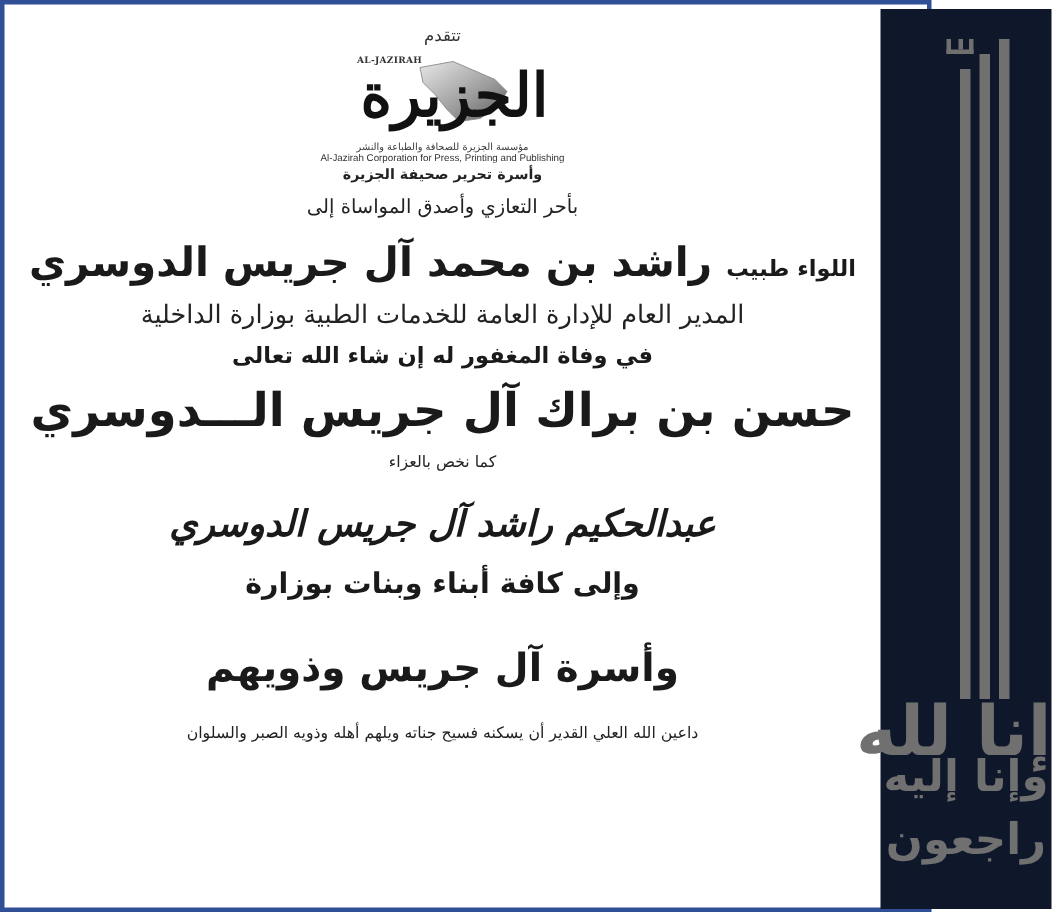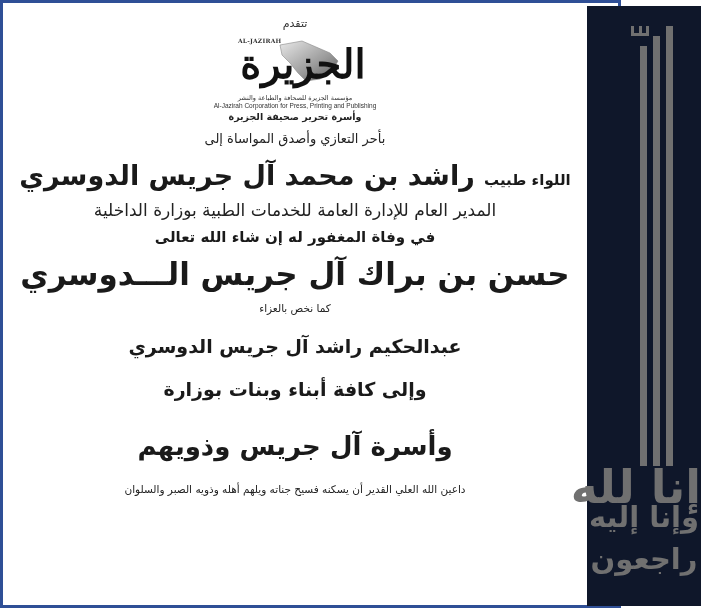--- a/index.html
+++ b/index.html
@@ -59,21 +59,21 @@
 
     .line { position: absolute; left: 0; width: 100%; white-space: nowrap; }
 
     .l-condolences { top: 128px; font-size: 13px; color: #222; }
     .l-recipient { top: 157px; font-size: 27px; font-weight: bold; letter-spacing: -0.5px; }
     .l-recipient .title { font-size: 15px; font-weight: bold; }
     .l-position { top: 197px; font-size: 17px; color: #222; }
     .l-death { top: 225px; font-size: 15px; font-weight: bold; }
     .l-deceased { top: 253px; font-size: 31px; font-weight: bold; letter-spacing: -0.5px; }
     .l-also { top: 299px; font-size: 10.5px; color: #222; }
-    .l-second { top: 332px; font-size: 19px; font-weight: bold; }
+    .l-second { top: 332px; font-size: 24px; font-weight: bold; font-style: italic; }
     .l-family1 { top: 375px; font-size: 19px; font-weight: bold; }
     .l-family2 { top: 428px; font-size: 26px; font-weight: bold; }
     .l-prayer { top: 480px; font-size: 10.5px; color: #222; }
 
     .side {
       position: absolute; left: 584px; top: 3px;
       width: 114px; height: 600px;
       background: #0f172a;
     }
     .side .bar {

